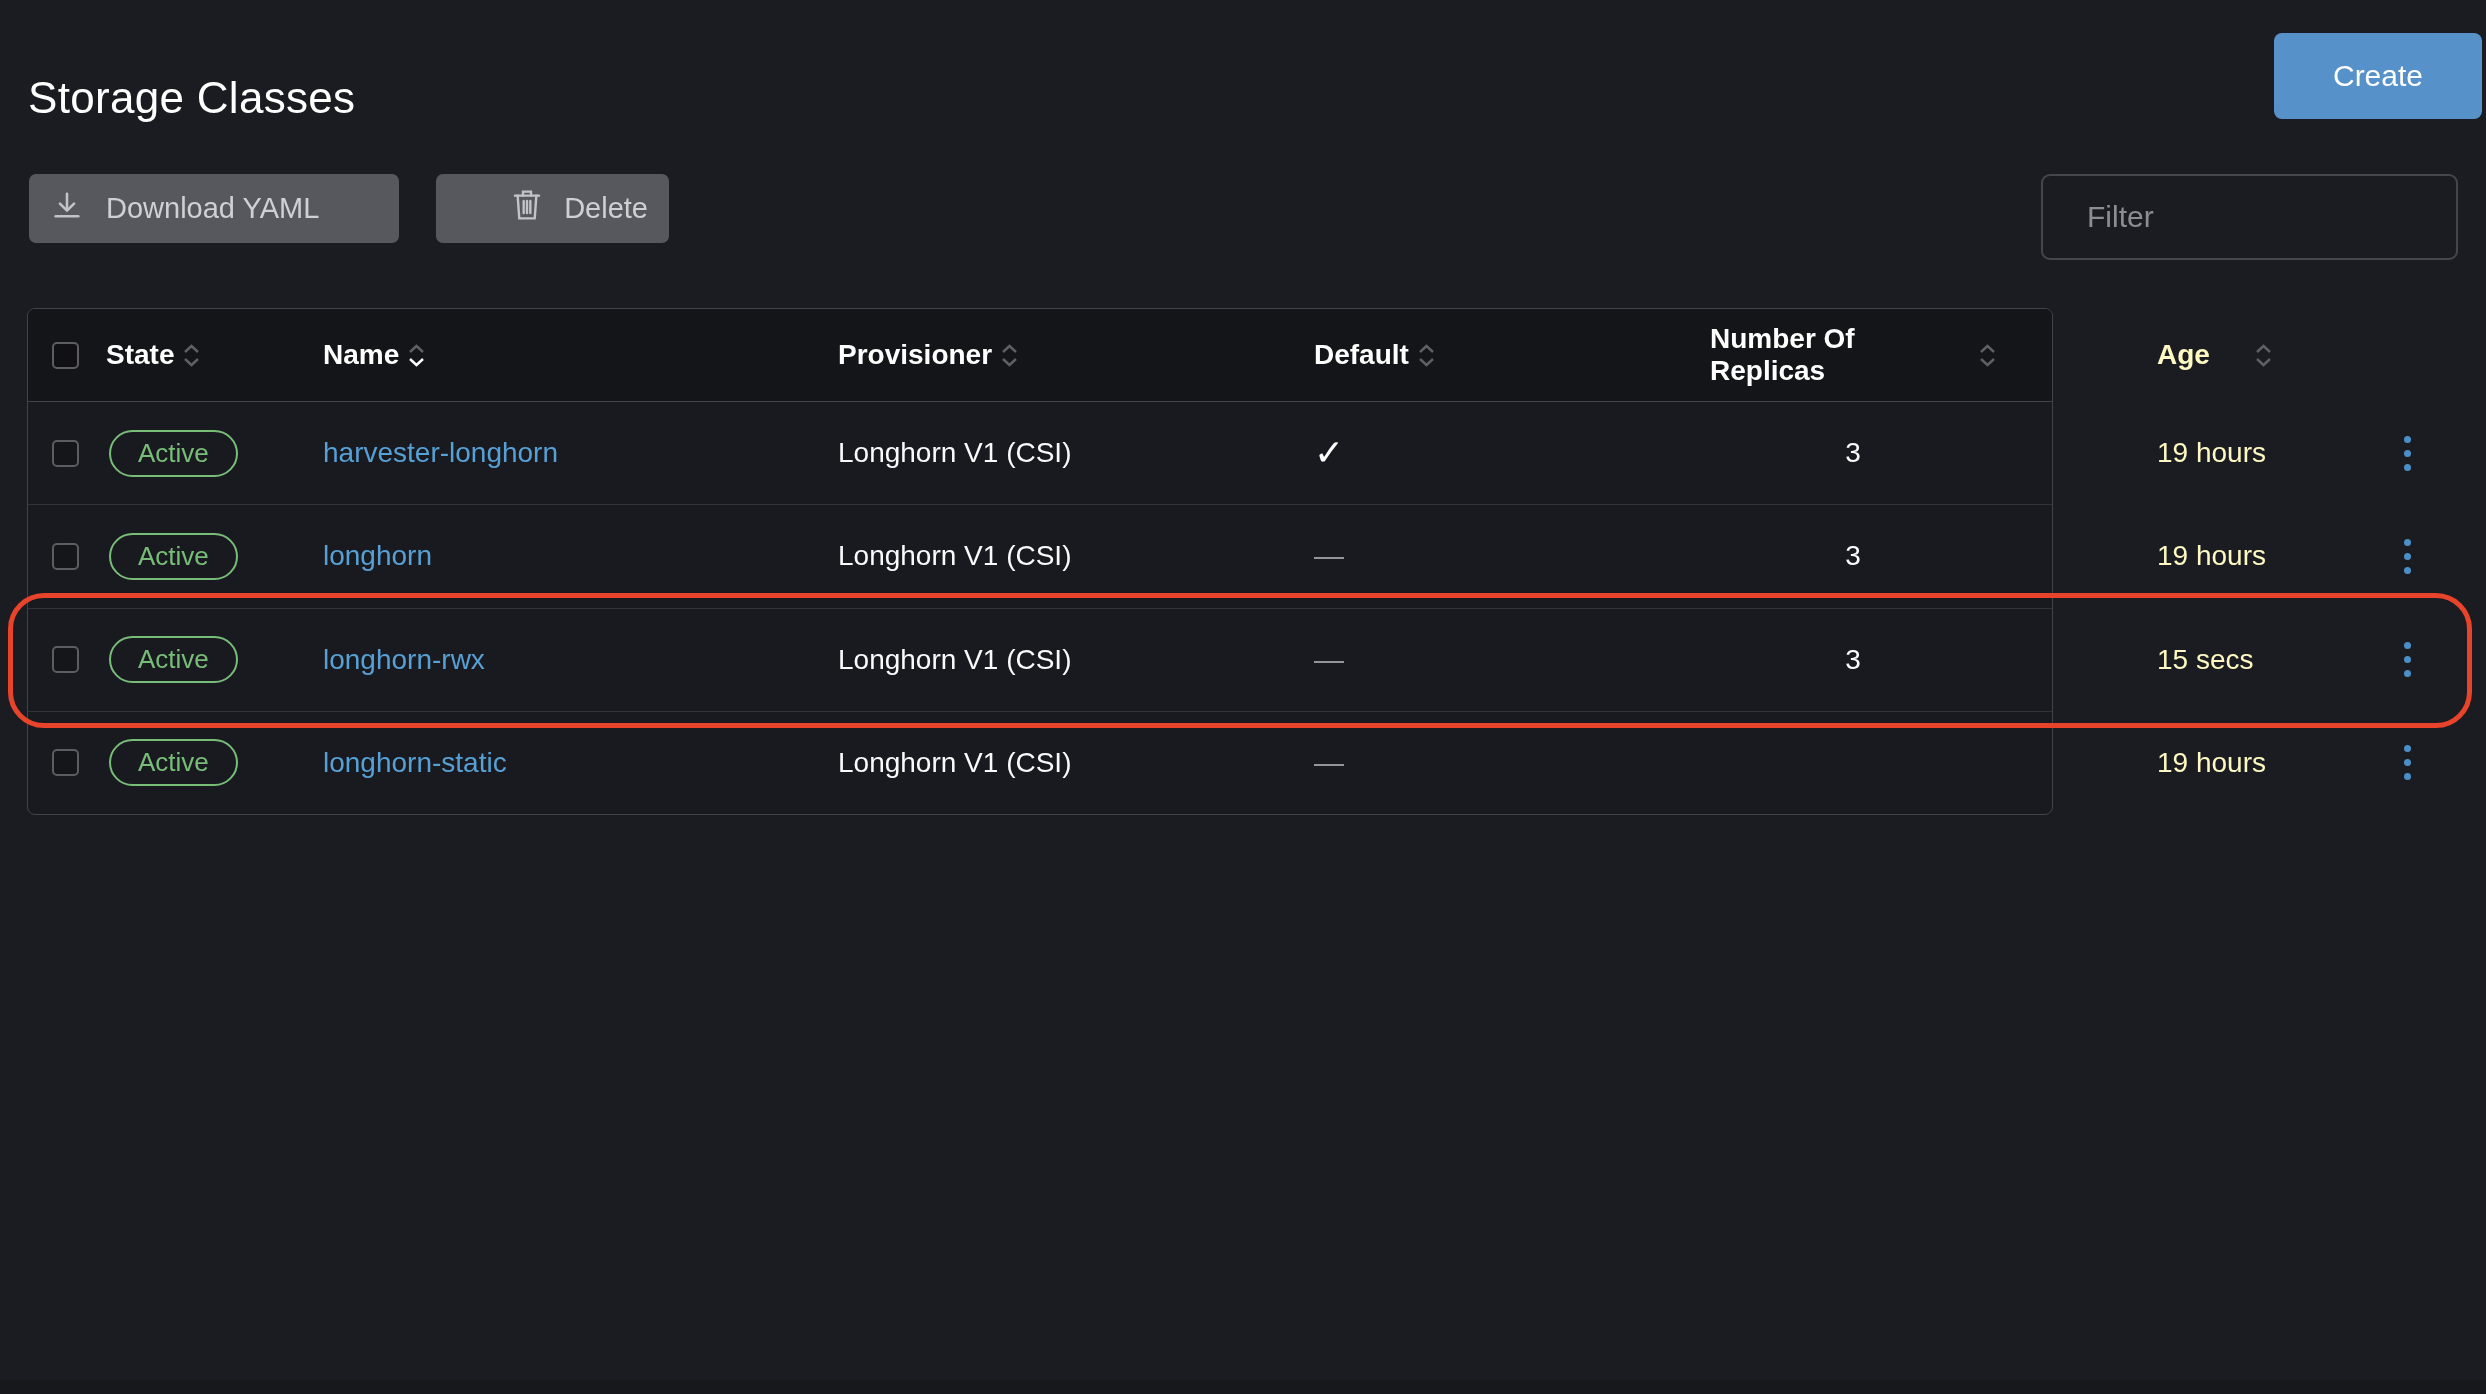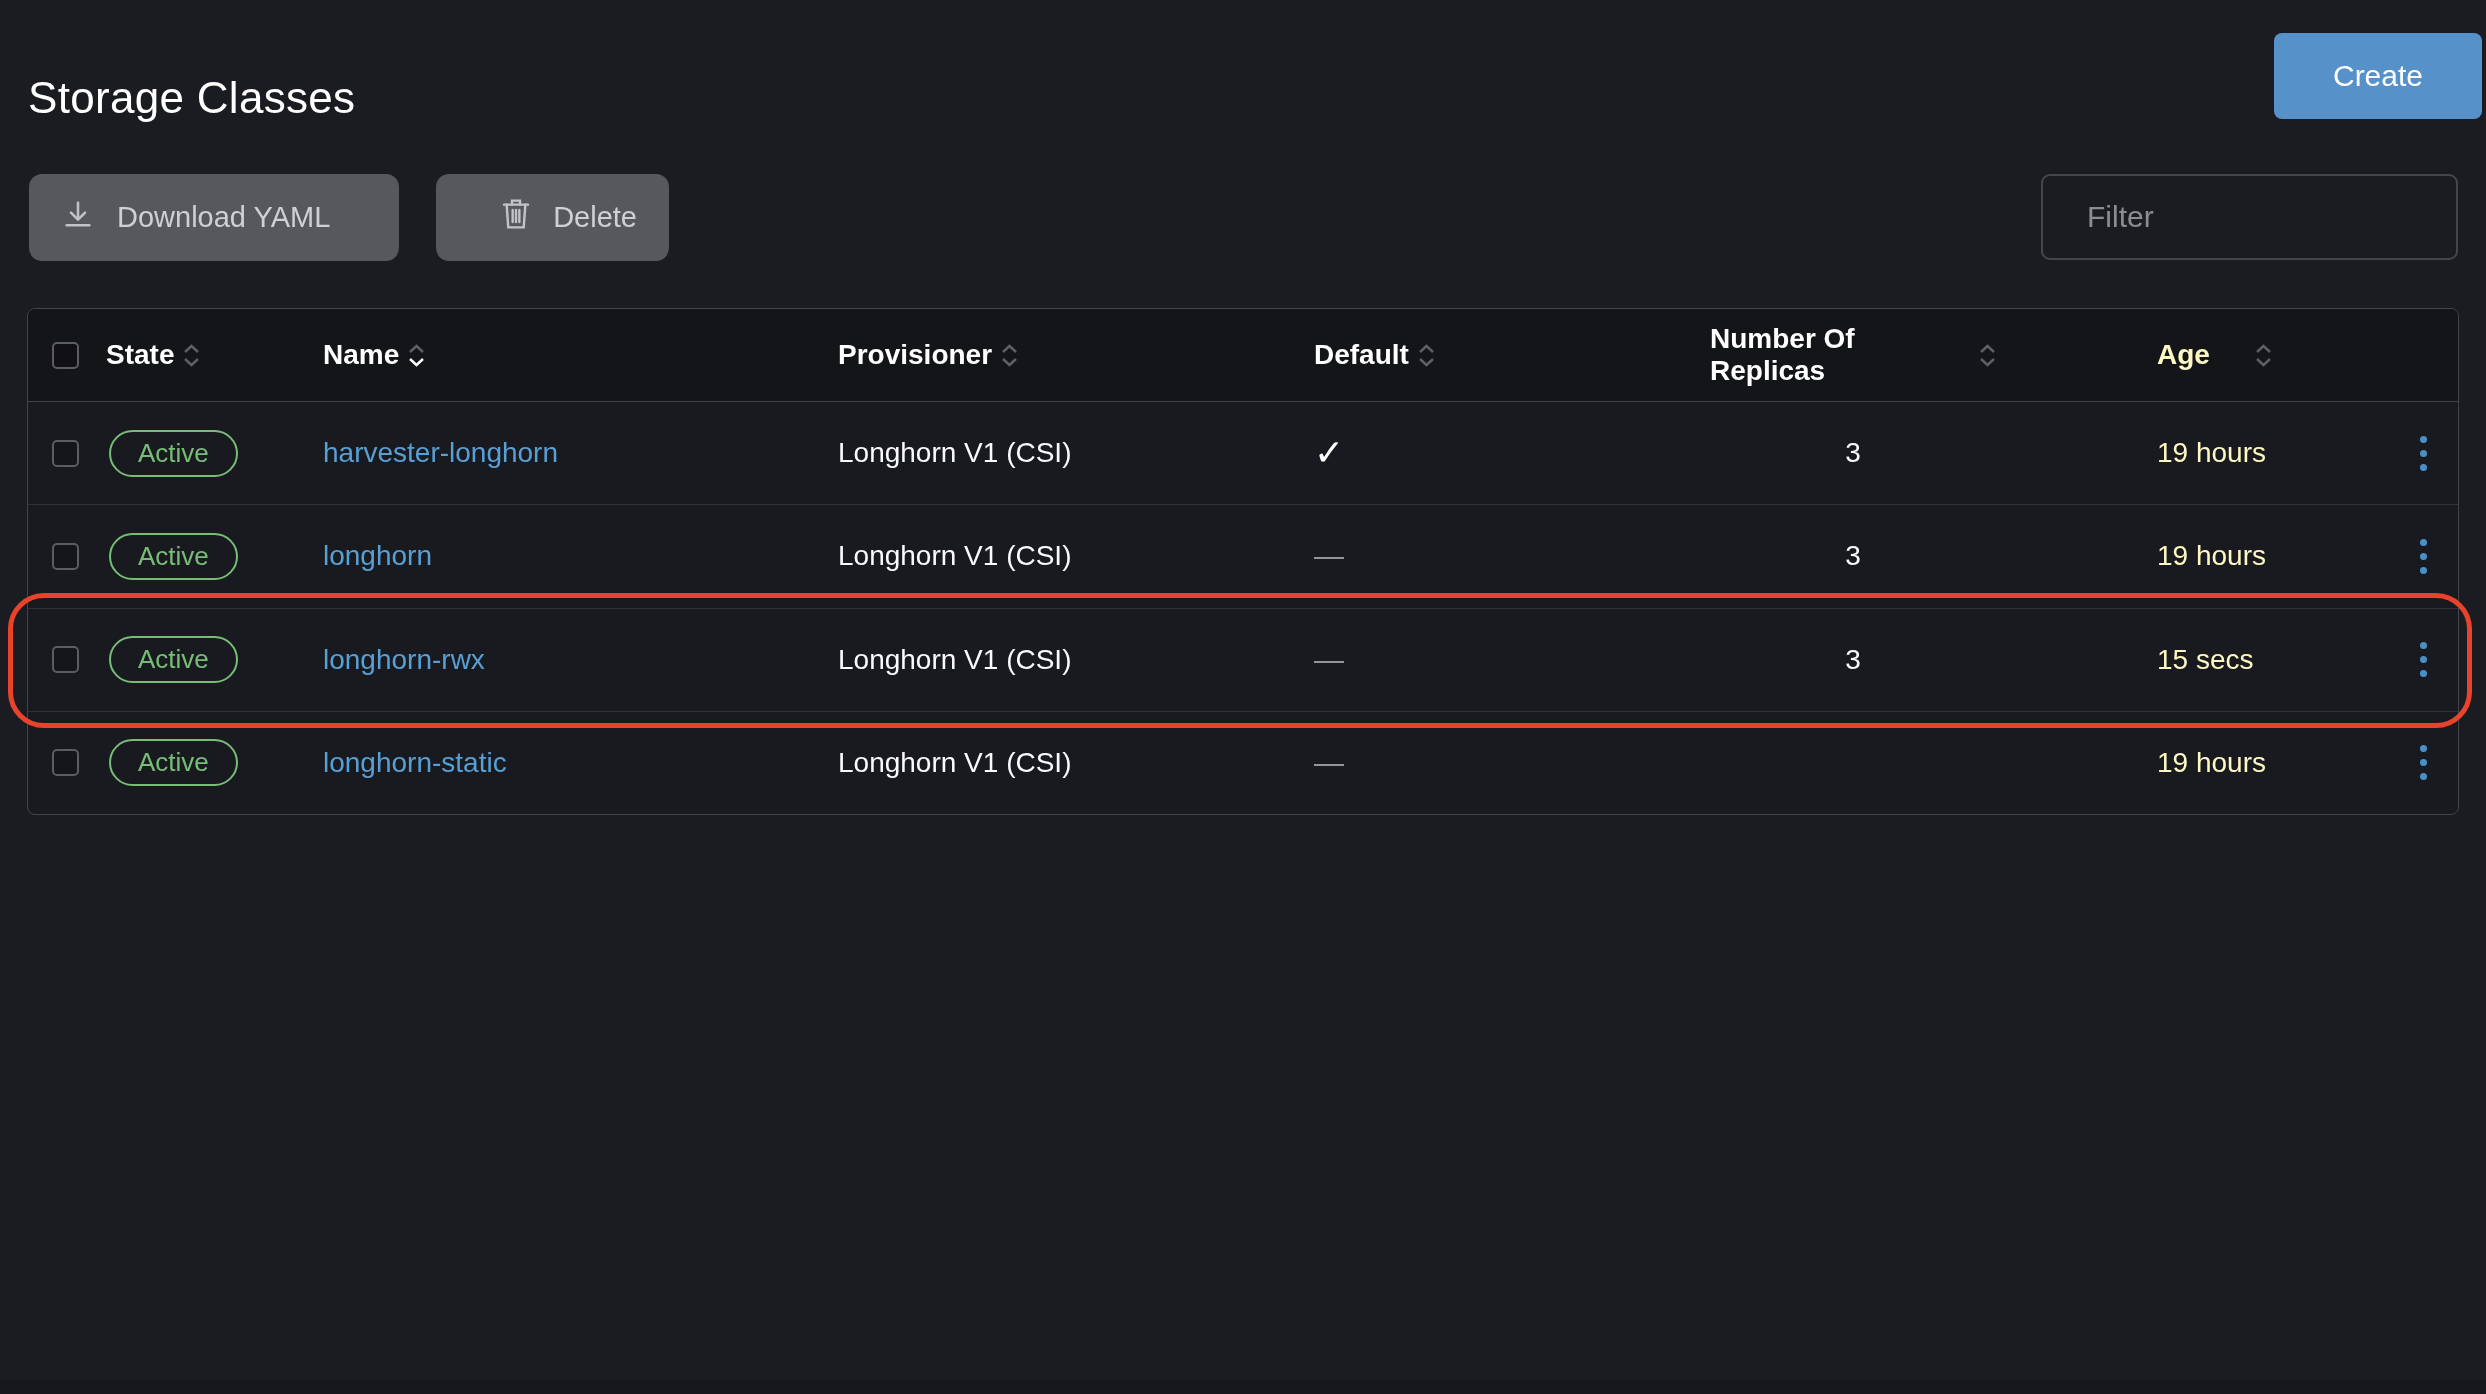--- a/index.html
+++ b/index.html
@@ -19,40 +19,40 @@
   }
   .create-btn {
     position: absolute; left: 2274px; top: 33px; width: 208px; height: 86px;
     background: #5791c9; border: none; border-radius: 8px;
     color: #ffffff; font-size: 30px; font-family: inherit;
     display: flex; align-items: center; justify-content: center; cursor: pointer;
   }
 
   
   .gray-btn {
-    position: absolute; top: 174px; height: 87px;
-    background: #57585e; border: none; border-radius: 13px;
+    position: absolute; top: 174px; height: 69px;
+    background: #57585e; border: none; border-radius: 7px;
     color: #cfd0d4; font-size: 29px; font-family: inherit;
     display: flex; align-items: center; gap: 22px; cursor: pointer;
-    padding: 0 32px;
+    padding: 0 21px;
   }
   .download-btn { left: 29px; width: 370px; }
   .delete-btn { left: 436px; width: 233px; justify-content: flex-end; }
   .gray-btn svg { flex: 0 0 auto; }
   .filter-input {
     position: absolute; left: 2041px; top: 174px; width: 417px; height: 86px;
     background: transparent; border: 2px solid #45464c; border-radius: 9px;
     color: #d6d7da; font-size: 30px; font-family: inherit; padding: 0 44px;
     outline: none;
   }
   .filter-input::placeholder { color: #8c8d93; }
 
   
   .sc-table {
-    position: absolute; left: 27px; top: 308px; width: 2432px; height: 507px;
+    position: absolute; left: 27px; top: 308px; width: 2026px; height: 507px;
     border: 1px solid #43444a; border-radius: 8px;
     display: flex; flex-direction: column;
     background: #191a1f;
   }
   .t-row {
     display: grid;
     grid-template-columns: 78px 217px 515px 476px 396px 286px 392px 1fr;
     align-items: center;
   }
   .t-head {

